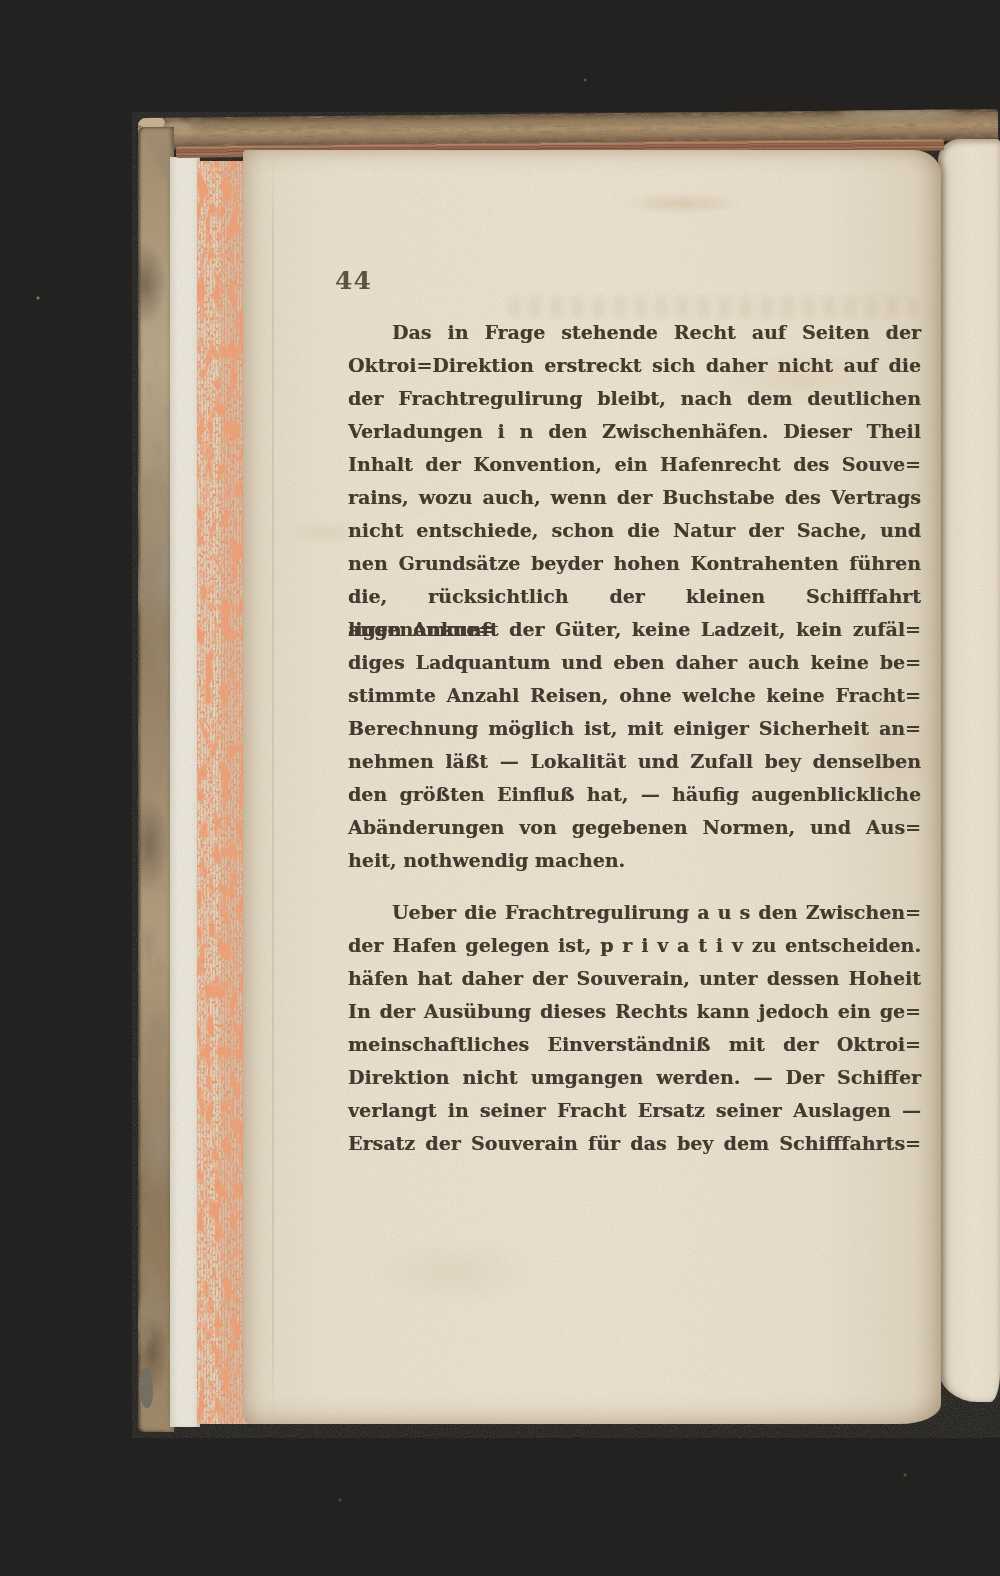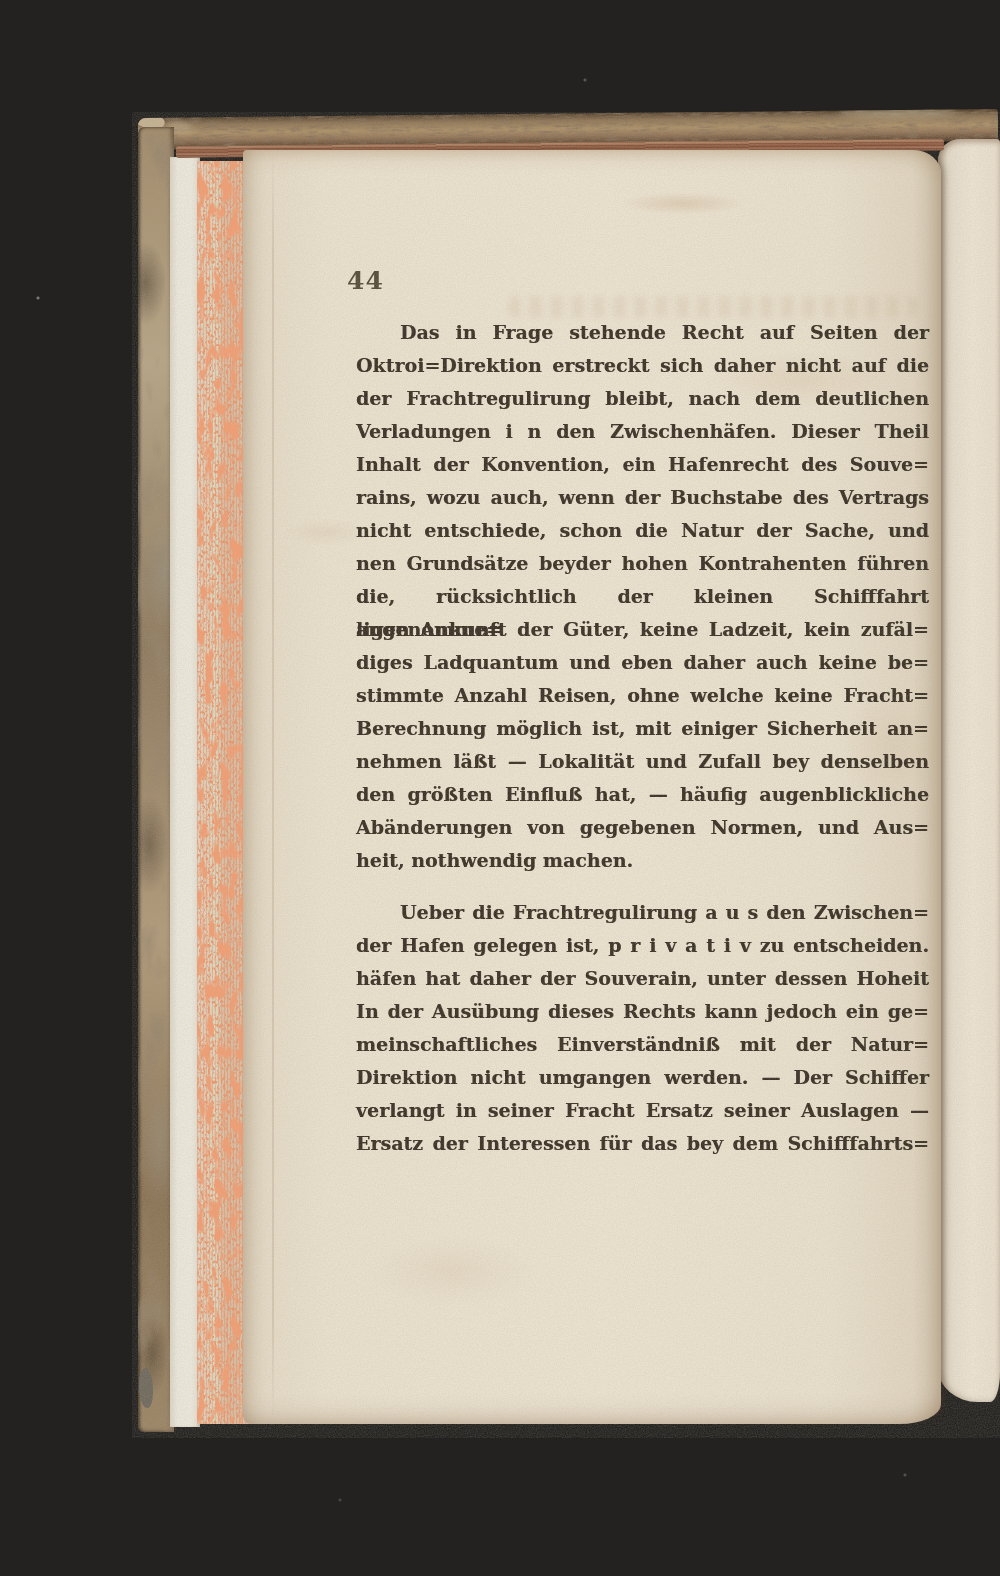--- a/index.html
+++ b/index.html
@@ -117,29 +117,28 @@
   .page-inner-edge { 
     position: absolute; left: 29px; top: 0; width: 2px; height: 100%;
     background: linear-gradient(180deg, transparent, rgba(140,110,80,.18) 8%, rgba(140,110,80,.18) 92%, transparent);
   }
   .show-through { 
     position: absolute; left: 265px; top: 146px; width: 410px; height: 22px;
     background: repeating-linear-gradient(90deg, rgba(150,110,60,.55) 0 13px, transparent 13px 21px);
     opacity: .16; filter: blur(3px); border-radius: 8px;
   }
   .page-number {
-    position: absolute; left: 104px; top: 116px;
+    position: absolute; left: 92px; top: 116px;
     font-size: 25px; font-weight: 700; color: #564a39; letter-spacing: 1px;
   }
   .text-block {
     position: absolute; left: 105px; top: 166px; width: 573px;
     font-size: 19px; font-weight: 700; line-height: 33px;
     color: #3a3126;
     text-shadow: 0.3px 0.3px 0 rgba(58,49,38,.55);
-    margin-left: 8px;
   }
   .para .text-line {
     text-align: justify;
     text-align-last: justify;
     height: 33px;
   }
   .para .text-line:first-child { text-indent: 44px; }
   .para-1 .text-line:last-child { text-align-last: left; }
   .para-2 { margin-top: 19px; }
   
@@ -215,24 +214,24 @@
           <div class="text-line">nehmen läßt — Lokalität und Zufall bey denselben</div>
           <div class="text-line">den größten Einfluß hat, — häufig augenblickliche</div>
           <div class="text-line">Abänderungen von gegebenen Normen, und Aus=</div>
           <div class="text-line">heit, nothwendig machen.</div>
         </div>
       <div class="para para-2">
           <div class="text-line">Ueber die Frachtregulirung a u s den Zwischen=</div>
           <div class="text-line">der Hafen gelegen ist, p r i v a t i v zu entscheiden.</div>
           <div class="text-line">häfen hat daher der Souverain, unter dessen Hoheit</div>
           <div class="text-line">In der Ausübung dieses Rechts kann jedoch ein ge=</div>
-          <div class="text-line">meinschaftliches Einverständniß mit der Natur=</div>
+          <div class="text-line">meinschaftliches Einverständniß mit der Oktroi=</div>
           <div class="text-line">Direktion nicht umgangen werden. — Der Schiffer</div>
           <div class="text-line">verlangt in seiner Fracht Ersatz seiner Auslagen —</div>
-          <div class="text-line">Ersatz der Interessen für das bey dem Schifffahrts=</div>
+          <div class="text-line">Ersatz der Souverain für das bey dem Schifffahrts=</div>
         </div>
     </div>
   </div>
 
   <div class="edge-line"></div>
 
   <div class="grain-wrap">
     <svg width="868" height="1326">
       <filter id="grain">
         <feTurbulence type="fractalNoise" baseFrequency="0.9" numOctaves="2" seed="5"></feTurbulence>

